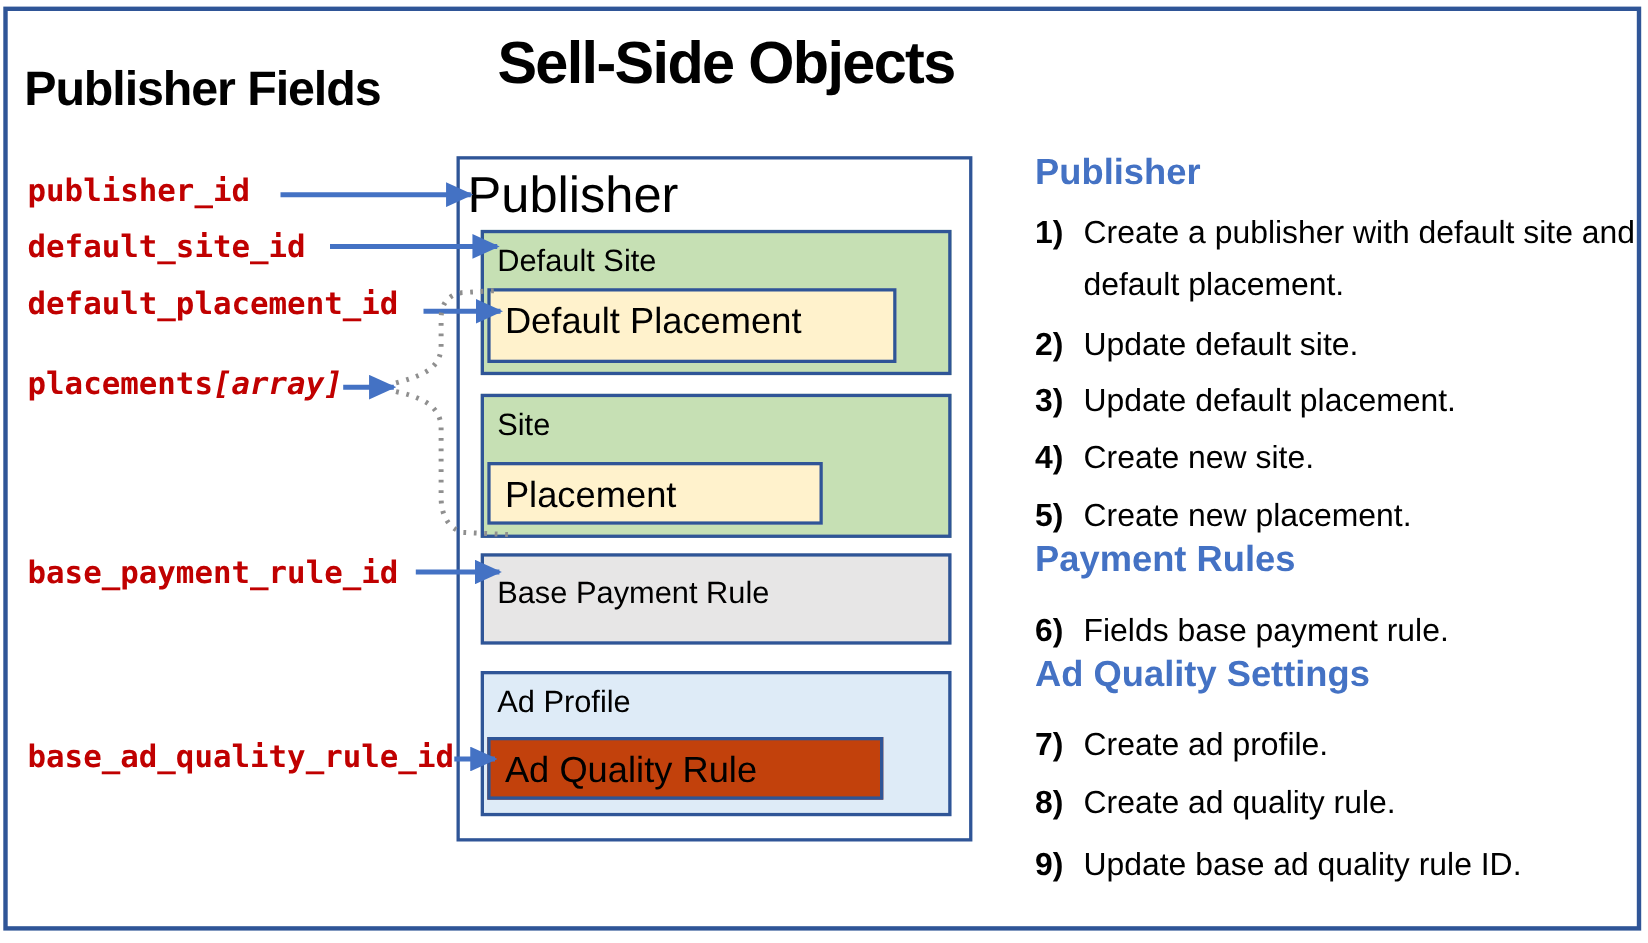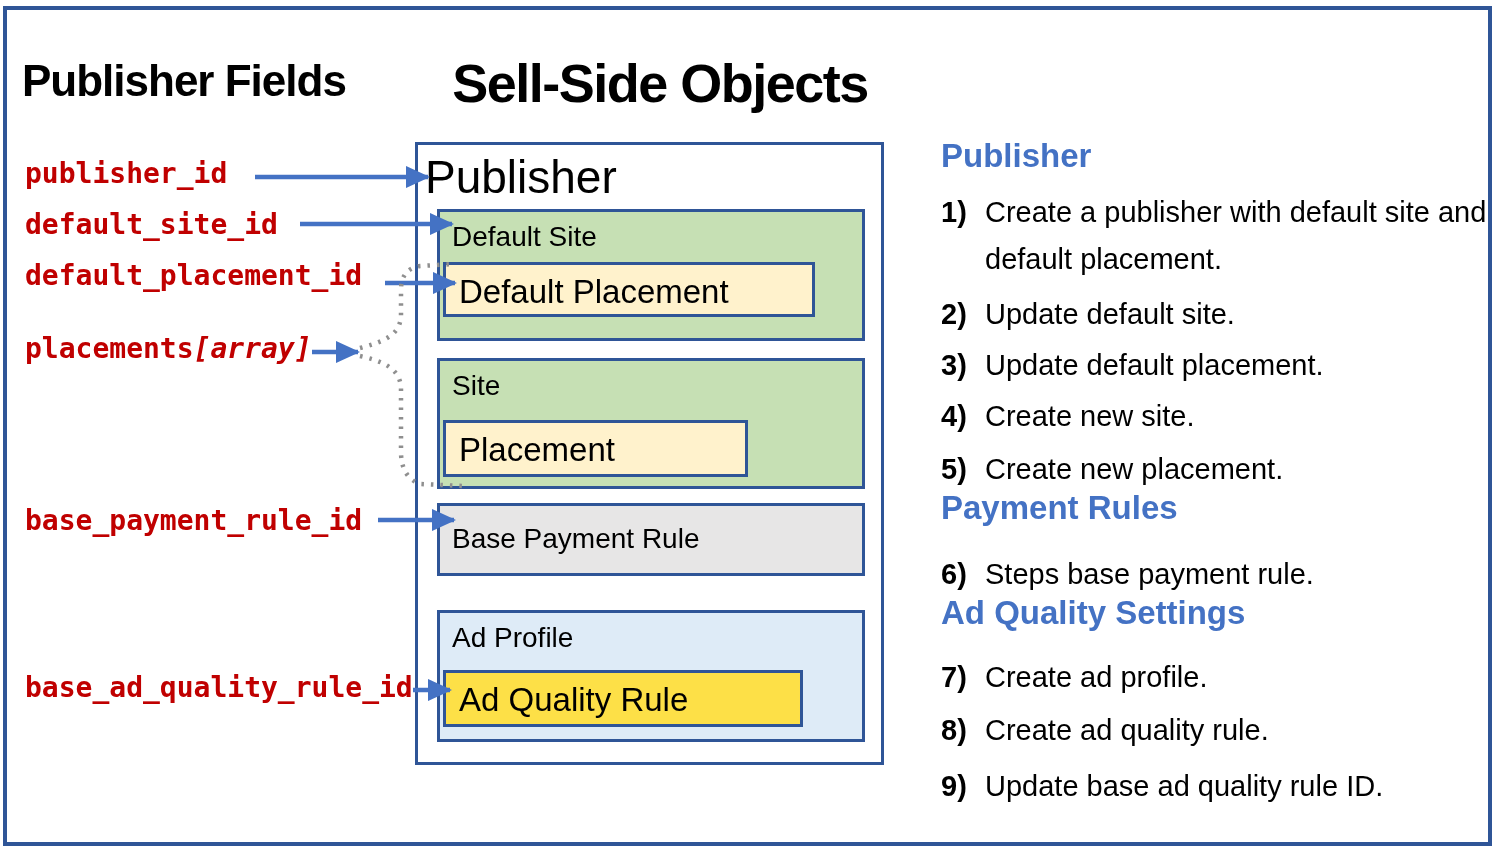--- a/index.html
+++ b/index.html
@@ -1,40 +1,40 @@
 <!DOCTYPE html>
 <html><head>
 <meta charset="utf-8">
 <style>
   html,body{margin:0;padding:0;background:#fff;}
   .canvas{position:relative;width:1498px;height:857px;background:#ffffff;
           font-family:"Liberation Sans",sans-serif;overflow:hidden;}
   .frame{position:absolute;left:3px;top:6px;width:1489px;height:840px;
          border:4px solid #2F5597;box-sizing:border-box;}
   .main-title{position:absolute;left:420px;top:26px;width:480px;text-align:center;
-              font-size:54px;font-weight:700;letter-spacing:-1.5px;color:#000;white-space:nowrap;margin-top:26px;}
+              font-size:54px;font-weight:700;letter-spacing:-1.5px;color:#000;white-space:nowrap;}
   .left-heading{position:absolute;left:22px;top:56px;font-size:44px;font-weight:700;
                 letter-spacing:-1px;color:#000;white-space:nowrap;}
   .right-heading{position:absolute;left:941px;top:56px;font-size:43px;font-weight:700;
                  letter-spacing:-1px;color:#000;white-space:nowrap;}
   .field{position:absolute;left:25px;font-family:"DejaVu Sans Mono",monospace;
          font-weight:700;font-size:28px;line-height:1.1;color:#C00000;white-space:nowrap;}
   .field .suf{font-style:italic;}
   .pub-container{position:absolute;left:415px;top:142px;width:469px;height:623px;
                  border:3px solid #2F5597;box-sizing:border-box;background:#fff;}
   .pub-label{position:absolute;left:425px;top:150px;font-size:46px;color:#000;white-space:nowrap;}
   .box{position:absolute;border:3px solid #2F5597;box-sizing:border-box;}
   .box-label{padding:8px 0 17px 12px;font-size:28px;line-height:1.2;color:#000;white-space:nowrap;}
   .box-label.sm{font-size:33px;padding:7px 0 0 13px;}
   .box-label.mid{padding-top:16px;}
   .green{background:#C6E0B4;}
   .yellow{background:#FFF2CC;}
   .gray{background:#E7E6E6;}
   .blue{background:#DEEBF7;}
-  .peach{background:#fde047;}
+  .peach{background:#c2410c;}
   .overlay{position:absolute;left:0;top:0;pointer-events:none;}
   .subhead{position:absolute;left:941px;font-size:33px;font-weight:700;color:#4472C4;white-space:nowrap;}
   .step{position:absolute;left:941px;width:548px;display:grid;grid-template-columns:44px 1fr;
         font-size:29px;line-height:47px;color:#000;}
   .step-num{font-weight:700;}
 </style>
 </head>
 <body>
 
 <div class="canvas">
@@ -50,32 +50,32 @@
   <div class="field" style="top:334px"><span>placements</span><span class="suf">[array]</span></div>
   <div class="field" style="top:673px"><span>base_ad_quality_rule_id</span><span class="suf"></span></div>
   <div class="field" style="top:506px"><span>base_payment_rule_id</span><span class="suf"></span></div>
 
   <div class="pub-container"></div>
   <div class="pub-label">Publisher</div>
 
   <div class="box green" style="left:437px;top:209px;width:428px;height:132px">
     <div class="box-label">Default Site</div>
   </div>
-  <div class="box yellow" style="left:443px;top:262px;width:372px;height:55px">
+  <div class="box yellow" style="left:443px;top:262px;width:372px;height:68px">
     <div class="box-label sm">Default Placement</div>
   </div>
 
   <div class="box green" style="left:437px;top:358px;width:428px;height:131px">
     <div class="box-label">Site</div>
   </div>
   <div class="box yellow" style="left:443px;top:420px;width:305px;height:57px">
     <div class="box-label sm">Placement</div>
   </div>
 
-  <div class="box gray" style="left:437px;top:503px;width:428px;height:73px">
+  <div class="box gray" style="left:437px;top:503px;width:428px;height:83px">
     <div class="box-label mid">Base Payment Rule</div>
   </div>
 
   <div class="box blue" style="left:437px;top:610px;width:428px;height:132px">
     <div class="box-label">Ad Profile</div>
   </div>
   <div class="box peach" style="left:443px;top:670px;width:360px;height:57px">
     <div class="box-label sm">Ad Quality Rule</div>
   </div>
 
@@ -115,21 +115,21 @@
   </div>
   <div class="step" style="top:446px">
     <span class="step-num">5)</span>
     <span class="step-text">Create new placement.</span>
   </div>
 
   <div class="subhead" style="top:489px">Payment Rules</div>
 
   <div class="step" style="top:551px">
     <span class="step-num">6)</span>
-    <span class="step-text">Steps base payment rule.</span>
+    <span class="step-text">Fields base payment rule.</span>
   </div>
 
   <div class="subhead" style="top:594px">Ad Quality Settings</div>
 
   <div class="step" style="top:654px">
     <span class="step-num">7)</span>
     <span class="step-text">Create ad profile.</span>
   </div>
   <div class="step" style="top:707px">
     <span class="step-num">8)</span>

